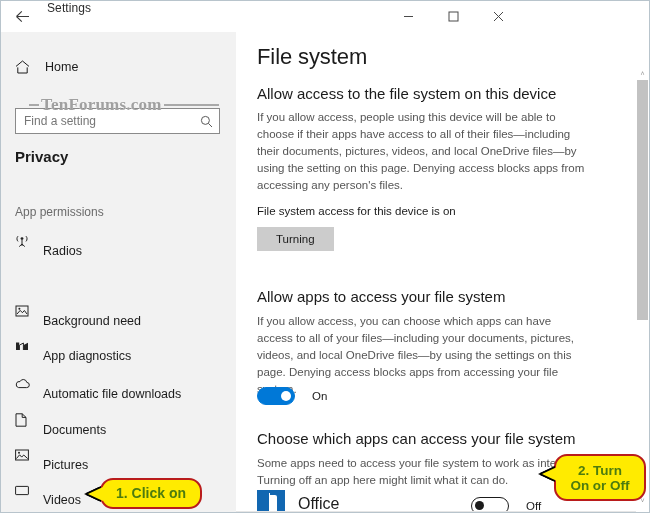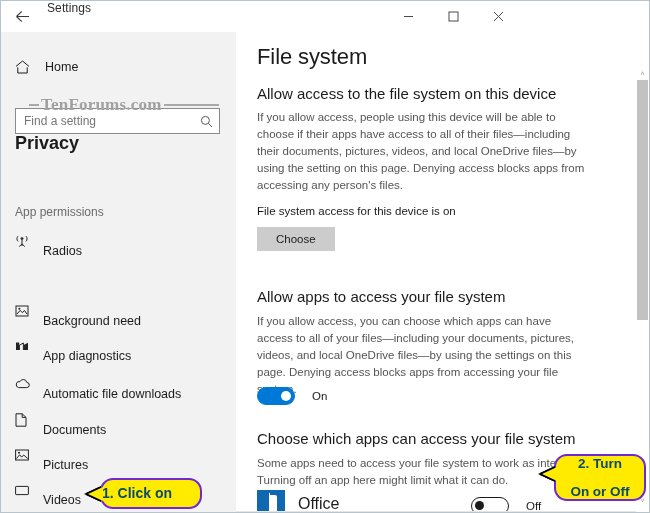--- a/index.html
+++ b/index.html
@@ -118,22 +118,22 @@
     color: #a0a0a0;
     letter-spacing: .2px;
     white-space: nowrap;
     padding: 0 2px;
     text-shadow: 0 1px 0 rgba(255,255,255,.85);
   }
   #watermark .wline2 { flex: 1; height: 2px; background: #a9a9a9; }
 
   #privacy-label {
     position: absolute;
-    top: 101px; left: 14px;
-    font-size: 18px;
+    top: 116px; left: 14px;
+    font-size: 15px;
     font-weight: bold;
     color: #1b1b1b;
   }
 
   #perm-label {
     position: absolute;
     top: 173px; left: 14px;
     font-size: 12px;
     color: #6b6b6b;
   }
@@ -313,29 +313,29 @@
     left: 1px; top: 48px;
     width: 11px;
     height: 240px;
     background: #c2c2c2;
   }
 
   
   .callout {
     position: absolute;
     background: #ffeb00;
-    border: 2px solid #6d28d9;
+    border: 2px solid #b91c1c;
     border-radius: 13px;
     font-weight: bold;
-    color: #0c4a6e;
+    color: #4d7c0f;
     text-align: center;
     z-index: 40;
     display: flex;
     align-items: center;
-    justify-content: space-between;
+    justify-content: center;
     line-height: 15px;
   }
   .callout .tail {
     position: absolute;
     width: 0; height: 0;
   }
   #callout-1 {
     left: 99px; top: 477px;
     width: 102px; height: 31px;
     font-size: 14px;
@@ -522,21 +522,21 @@
 
       <div id="page-title">File system</div>
 
       <div class="sec-head" style="top:53px">Allow access to the file system on this device</div>
 
       <div class="body-text" style="top:77px; width:330px">If you allow access, people using this device will be able to choose if their apps have access to all of their files—including their documents, pictures, videos, and local OneDrive files—by using the setting on this page. Denying access blocks apps from accessing any person's files.</div>
 
       <div class="small-text" style="top:173px">File system access for this device is on</div>
 
       <div id="change-btn" style="left:21px; top:195px;">
-        <button class="btn">Choose</button>
+        <button class="btn">Turning</button>
       </div>
 
       <div class="sec-head" style="top:256px">Allow apps to access your file system</div>
 
       <div class="body-text" style="top:281px; width:318px">If you allow access, you can choose which apps can have access to all of your files—including your documents, pictures, videos, and local OneDrive files—by using the settings on this page. Denying access blocks apps from accessing your file system.</div>
 
       <div class="toggle-row" style="left:21px; top:355px">
         <span class="switch on">
             <span class="knob"></span>
           </span>

